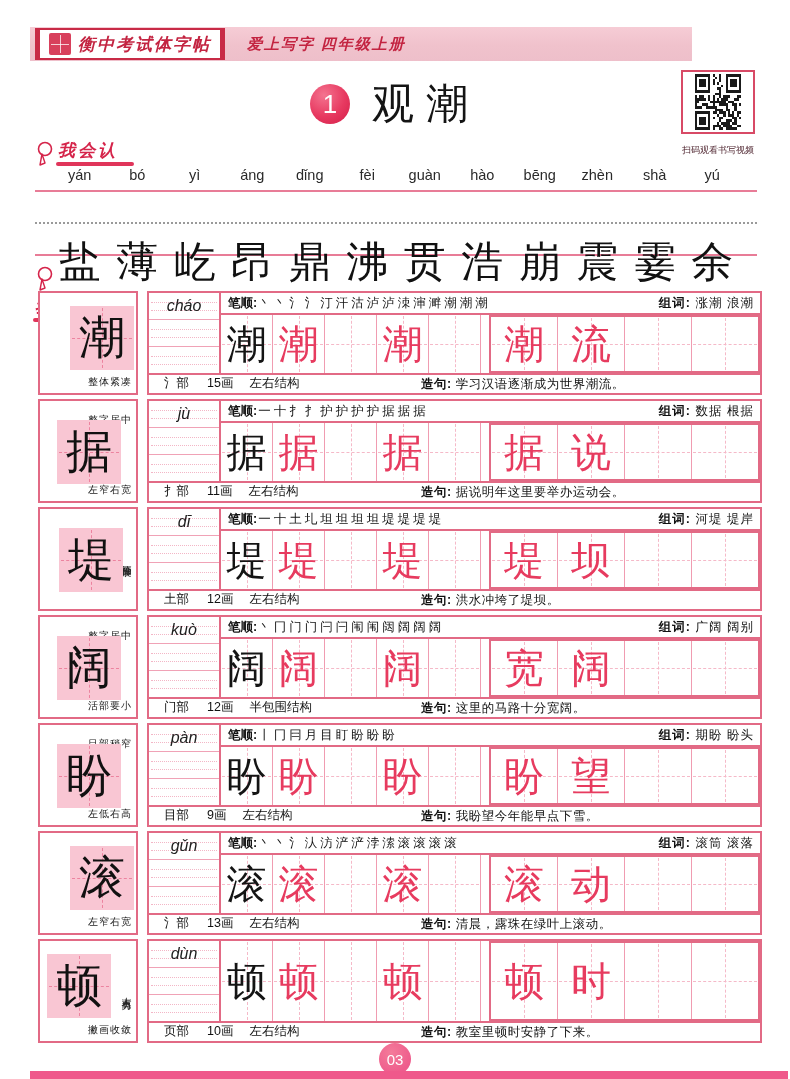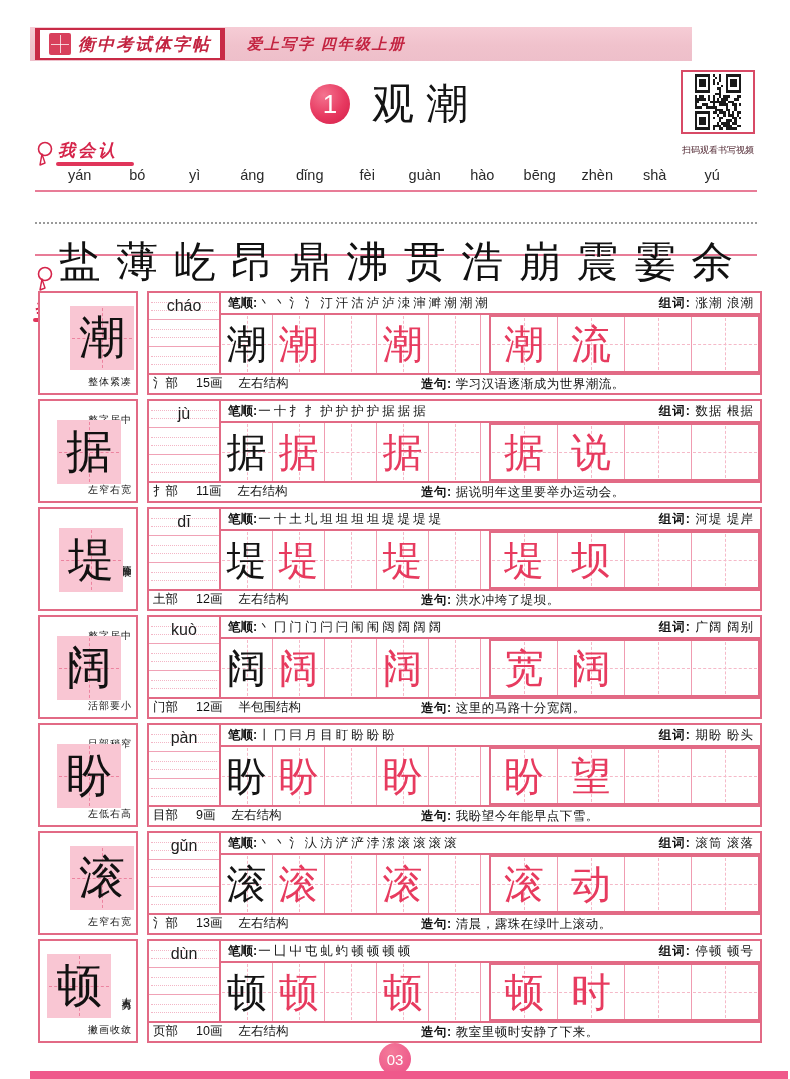--- a/index.html
+++ b/index.html
@@ -74,21 +74,21 @@
   .note-left, .note-right { writing-mode:vertical-rl; top:50%; transform:translateY(-50%); }
   .note-left { left:3px; } .note-right { right:3px; }
   .layout-t-b  .charbox { left:17px; top:19px; }
   .layout-lv-b .charbox { left:30px; top:13px; }
   .layout-lv-rv .charbox { left:19px; top:19px; }
   .layout-rv-b .charbox { left:7px; top:13px; }
 
   .rightbox { position:absolute; left:109px; top:0; width:615px; height:104px; border:2px solid #e26a85; background:#fff; }
   .mainarea { position:absolute; left:0; top:0; width:611px; height:80px; display:flex; }
   .pycol { width:72px; border-right:2px solid #e26a85; display:flex; flex-direction:column; }
-  .pysec { flex:1; position:relative; border-bottom:1px solid #f0a2b6; }
+  .pysec { flex:1; position:relative; border-bottom:1px solid #f0a2b6;font-style:italic; }
   .pysec:last-child { border-bottom:none; }
   .pysec::before { content:""; position:absolute; left:2px; right:2px; top:33%; border-top:1px dotted #f3b6c6; }
   .pysec::after  { content:""; position:absolute; left:2px; right:2px; top:66%; border-top:1px dotted #f3b6c6; }
   .pinyin { position:absolute; inset:0; display:flex; align-items:center; justify-content:center; font-size:16px; color:#1e1e1e; z-index:1; }
 
   .content { flex:1; display:flex; flex-direction:column; }
   .strokeline { height:22px; border-bottom:2px solid #e26a85; display:flex; align-items:center; justify-content:space-between; padding:0 6px 0 7px; font-size:12.5px; color:#111; white-space:nowrap; overflow:hidden; }
   .strokeseq { letter-spacing:3px; margin-left:1px; }
   .words { margin-left:8px; letter-spacing:1px; }
   .grid { flex:1; display:flex; }
@@ -96,21 +96,21 @@
   .cell::before { content:""; position:absolute; left:1px; right:1px; top:50%; border-top:1px dashed #f5b9c8; }
   .cell::after  { content:""; position:absolute; top:1px; bottom:1px; left:50%; border-left:1px dashed #f5b9c8; }
   .gchar { position:absolute; inset:0; display:flex; align-items:center; justify-content:center; font-size:40px; z-index:1; }
   .gchar.black { color:#141414; }
   .gchar.red { color:#e73b5f; }
   .wordgroup { flex:1; margin-left:8px; border:2px solid #e26a85; display:flex; }
   .wordgroup .cell { flex:1; width:auto; }
   .wordgroup .cell:last-child { border-right:none; }
 
   .bottomline { position:absolute; left:0; bottom:0; width:611px; height:20px; border-top:2px solid #e26a85; font-size:12.5px; color:#111; line-height:17px; white-space:nowrap; }
-  .radical { margin-left:4px; } .scount { margin-left:18px; } .structure { margin-left:16px; }
+  .radical { margin-left:15px; } .scount { margin-left:18px; } .structure { margin-left:16px; }
   .sentence { position:absolute; left:272px; top:1px; letter-spacing:0.5px; }
 
   
   .page-badge { position:absolute; left:379px; top:1043px; width:32px; height:32px; border-radius:50%;
     background:radial-gradient(circle at 38% 30%, #f47b9a, #ee5c8c 70%); color:#fff; font-size:15px;
     display:flex; align-items:center; justify-content:center; }
   .footer-bar { position:absolute; left:30px; top:1071px; width:758px; height:8px; background:#ef598b; }
 </style>
 </head>
 <body>
@@ -740,24 +740,20 @@
     <div class="rightbox">
       <div class="mainarea">
         <div class="pycol">
           <div class="pysec">
               <span class="pinyin">dùn</span>
             </div>
           <div class="pysec"></div>
           <div class="pysec"></div>
         </div>
         <div class="content">
-          <div class="strokeline">
-            <span class="strokes"><b class="lbl-stroke">笔顺:</b><span class="strokeseq cjk">一凵屮屯虬虳顿顿顿顿</span></span>
-            <span class="words"><b class="lbl-words">组词:</b> <span class="wordvals">停顿 顿号</span></span>
-          </div>
           <div class="grid">
               <div class="cell">
                 <span class="gchar cjk black">顿</span>
               </div>
               <div class="cell">
                 <span class="gchar cjk red">顿</span>
               </div>
               <div class="cell">
                 <span class="gchar cjk red"></span>
               </div>

